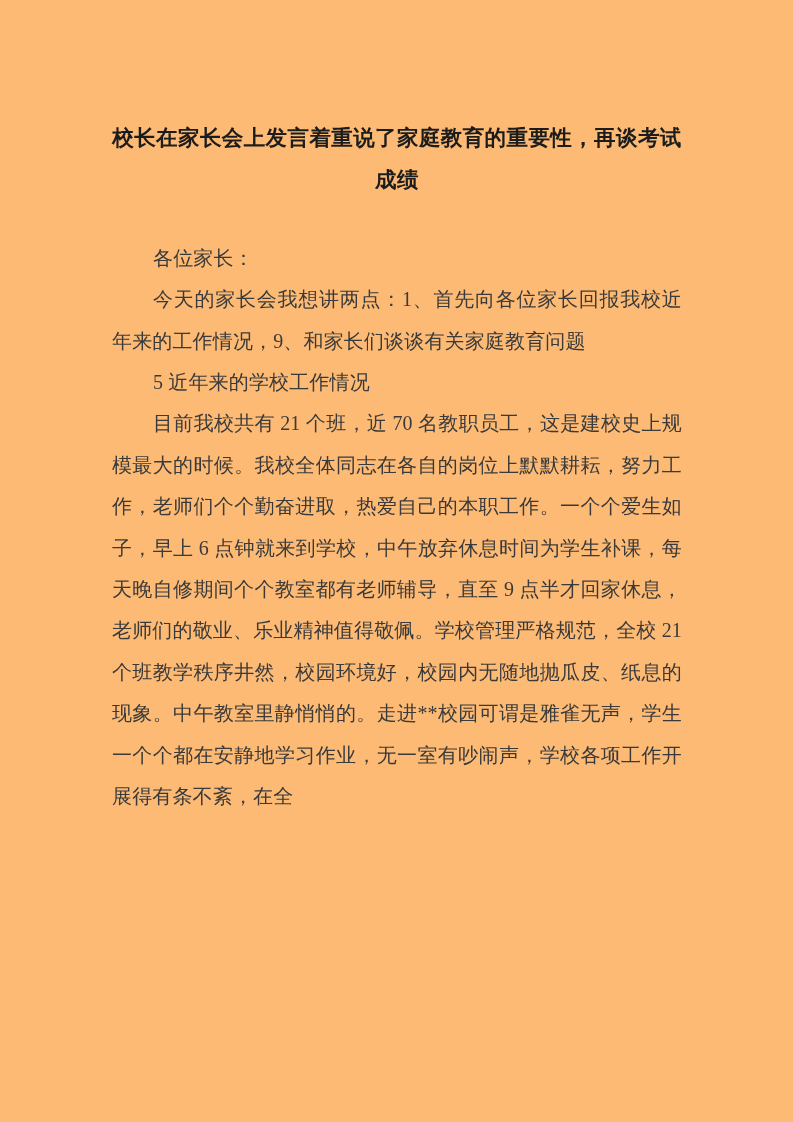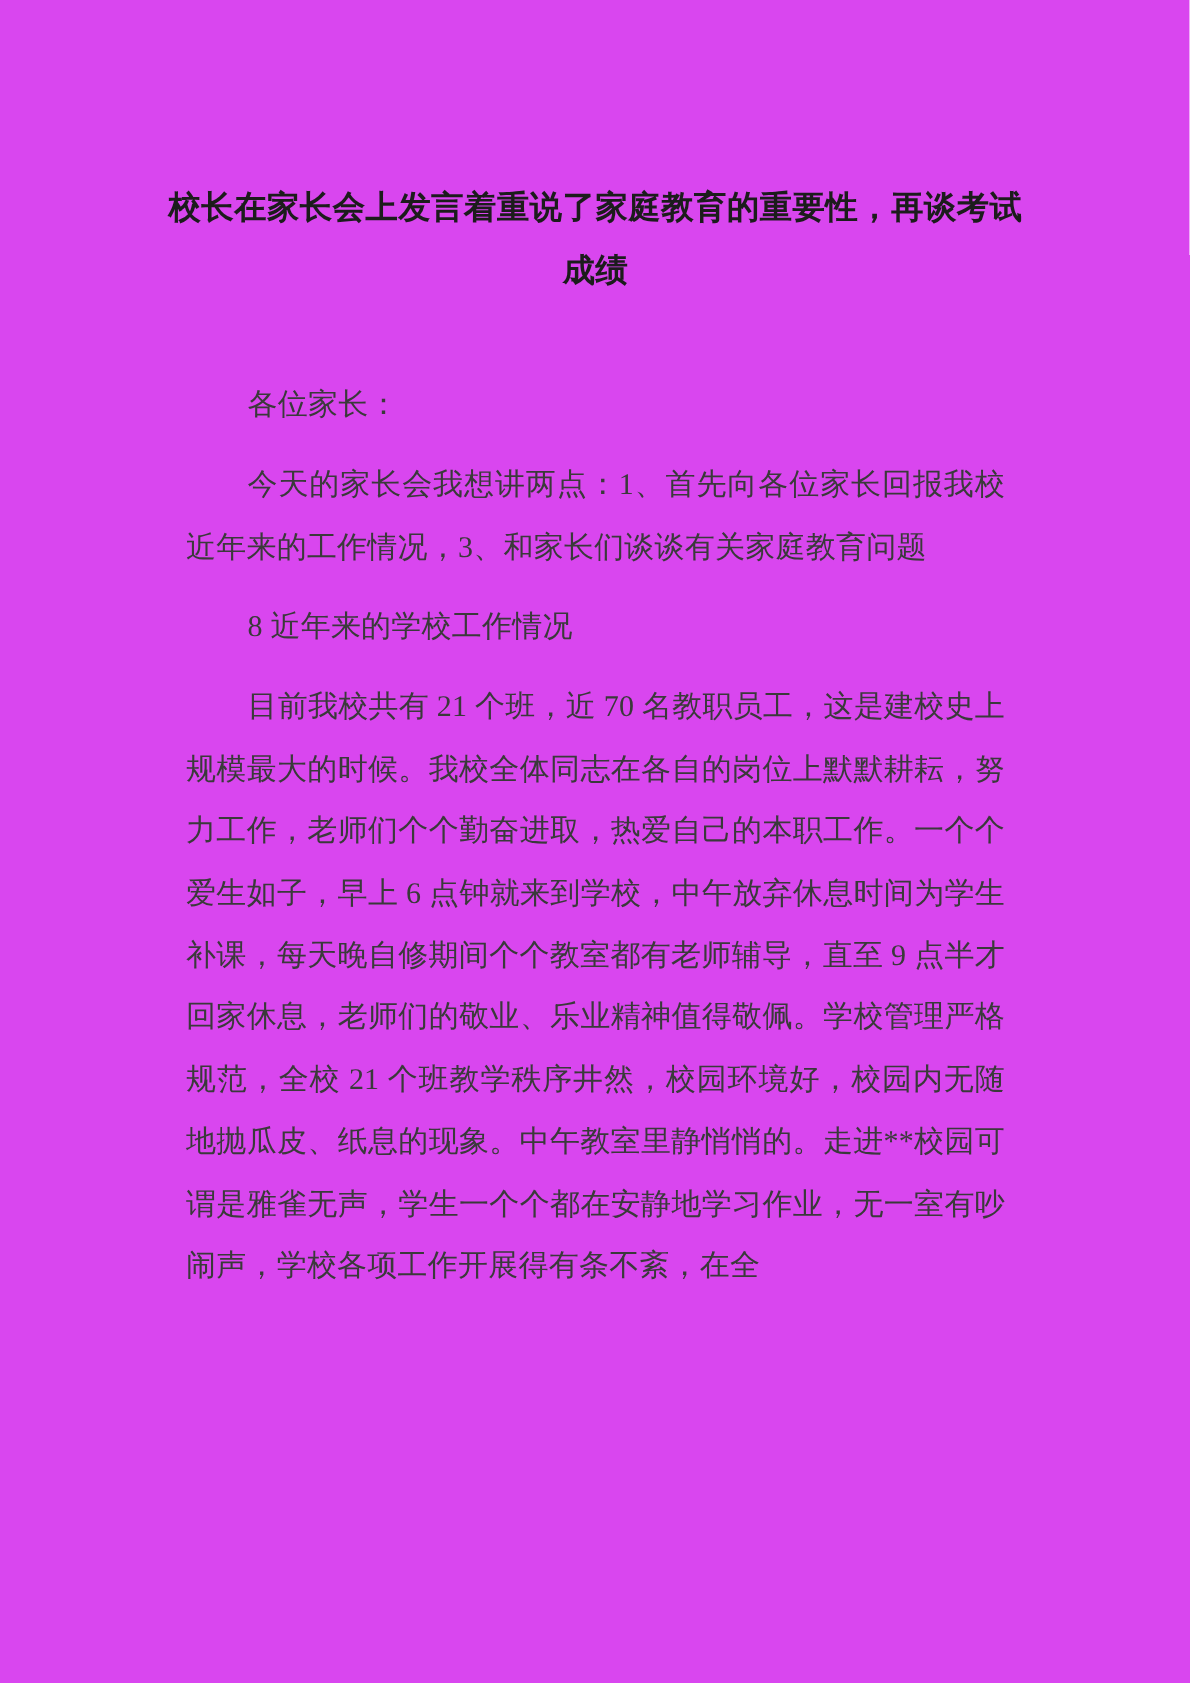--- a/index.html
+++ b/index.html
@@ -7,21 +7,21 @@
     padding: 0;
     background: #ffffff;
   }
   body {
     font-family: "Liberation Serif", "DejaVu Serif", serif;
   }
   .page {
     position: relative;
     width: 793px;
     height: 1122px;
-    background: #d946ef;
+    background: #fdba74;
     box-sizing: border-box;
     overflow: hidden;
   }
   .content {
     position: absolute;
     left: 112px;
     top: 118px;
     width: 570px;
   }
   .doc-title {
@@ -34,21 +34,21 @@
     margin: 0;
     padding: 0;
   }
   .title-spacer {
     height: 36px;
   }
   .para {
     font-size: 20px;
     color: #3a3a3a;
     line-height: 2.07;
-    margin: 12px;
+    margin: 0;
     padding: 0;
     text-align: justify;
     text-justify: inter-ideograph;
     letter-spacing: 0.15px;
   }
   .para.indent {
     text-indent: 2.05em;
   }
   .para.heading-line {
     text-indent: 2.05em;
@@ -60,20 +60,20 @@
 <div class="page">
   <div class="content">
 
     <div class="doc-title">校长在家长会上发言着重说了家庭教育的重要性，再谈考试成绩</div>
 
     <div class="title-spacer"></div>
 
     <p class="para indent">各位家长：</p>
 
 
-    <p class="para indent">今天的家长会我想讲两点：1、首先向各位家长回报我校近年来的工作情况，3、和家长们谈谈有关家庭教育问题</p>
+    <p class="para indent">今天的家长会我想讲两点：1、首先向各位家长回报我校近年来的工作情况，9、和家长们谈谈有关家庭教育问题</p>
 
-    <p class="para heading-line">8 近年来的学校工作情况</p>
+    <p class="para heading-line">5 近年来的学校工作情况</p>
 
     <p class="para indent">目前我校共有 21 个班，近 70 名教职员工，这是建校史上规模最大的时候。我校全体同志在各自的岗位上默默耕耘，努力工作，老师们个个勤奋进取，热爱自己的本职工作。一个个爱生如子，早上 6 点钟就来到学校，中午放弃休息时间为学生补课，每天晚自修期间个个教室都有老师辅导，直至 9 点半才回家休息，老师们的敬业、乐业精神值得敬佩。学校管理严格规范，全校 21 个班教学秩序井然，校园环境好，校园内无随地抛瓜皮、纸息的现象。中午教室里静悄悄的。走进**校园可谓是雅雀无声，学生一个个都在安静地学习作业，无一室有吵闹声，学校各项工作开展得有条不紊，在全</p>
 
   </div>
 </div>
 
 </body></html>

